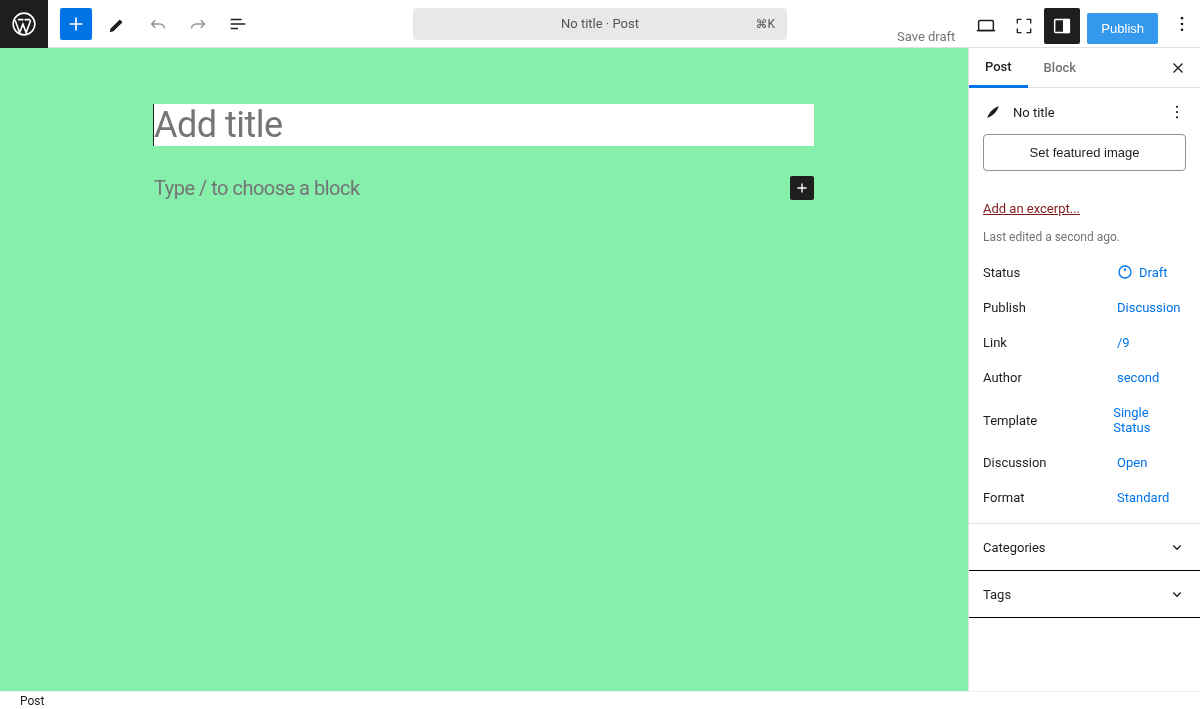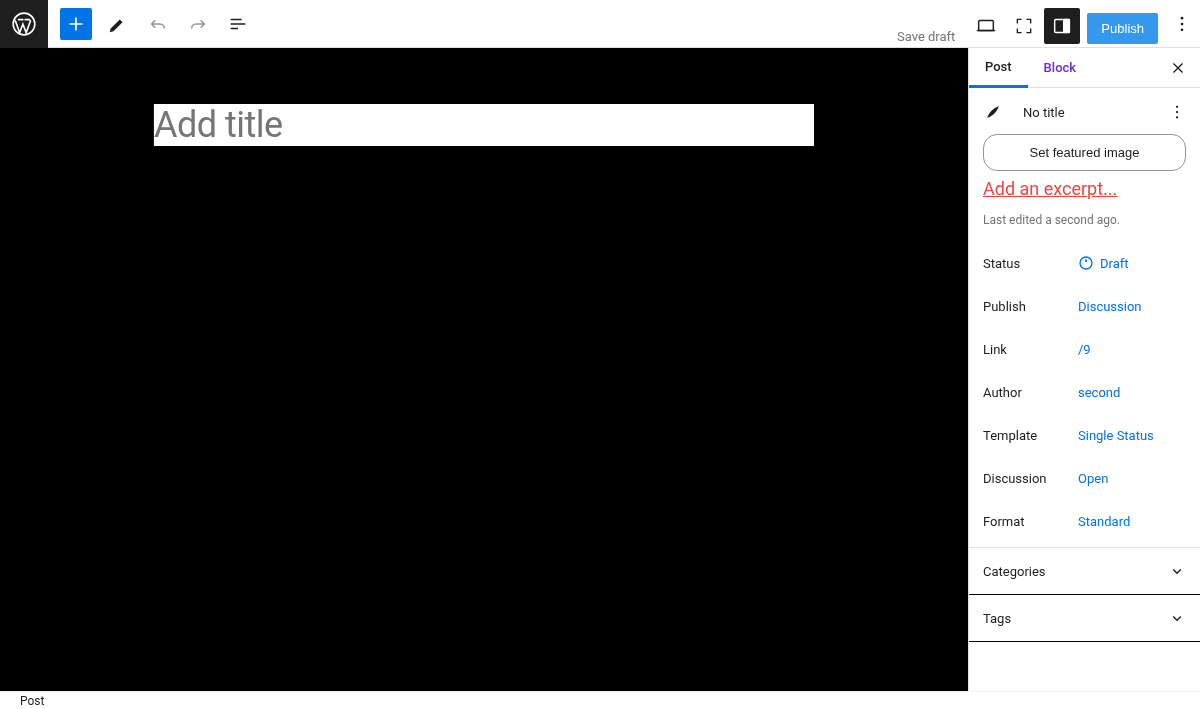--- a/index.html
+++ b/index.html
@@ -16,46 +16,46 @@
 .doc-bar .shortcut { position: absolute; right: 12px; color: #555; font-size: 12px; }
 
 .toolbar-right { margin-left: auto; display: flex; align-items: flex-end; }
 .save-draft { color: #757575; font-size: 13px; padding: 0 12px; cursor: pointer; }
 .view-icon { width: 36px; height: 36px; display: flex; align-items: center; justify-content: center; cursor: pointer; margin: 0 1px; border-radius: 2px; }
 .view-icon.active { background: #1e1e1e; color: #fff; }
 .publish-btn { background: #3498ec; color: #fff; border: none; padding: 8px 14px; font-size: 13px; border-radius: 2px; margin: 0 6px; cursor: pointer; }
 .options-icon { width: 36px; height: 40px; display: flex; align-items: center; justify-content: center; cursor: pointer; }
 
 
-.editor { position: absolute; top: 48px; left: 0; right: 232px; bottom: 18px; background: #000000; }
+.editor { position: absolute; top: 48px; left: 0; right: 232px; bottom: 18px; background: #86efac; }
 .editor-content { margin: 0 auto; width: 660px; padding-top: 56px; }
 .title-input { font-size: 36px; font-weight: 400; color: #757575; border: none; outline: none; width: 100%; position: relative; font-family: inherit; letter-spacing: -0.5px; }
 .title-wrapper { position: relative; border-left: 1px solid #1e1e1e; padding-left: 0; margin-left: -1px; }
 .block-prompt { margin-top: 30px; display: flex; align-items: center; justify-content: space-between; }
 .block-prompt-text { color: #757575; font-size: 20px; letter-spacing: -0.5px; }
 .add-block-btn { width: 24px; height: 24px; background: #1e1e1e; display: flex; align-items: center; justify-content: center; border-radius: 2px; cursor: pointer; }
 
 
 .sidebar { position: absolute; top: 48px; right: 0; bottom: 18px; width: 232px; border-left: 1px solid #e0e0e0; background: #fff; overflow-y: auto; }
 .tabs { display: flex; height: 40px; border-bottom: 1px solid #e0e0e0; align-items: center; position: relative; }
-.tab { padding: 0 16px; height: 40px; display: flex; align-items: center; font-size: 13px; color: #6d28d9; cursor: pointer; font-weight: 500; }
+.tab { padding: 0 16px; height: 40px; display: flex; align-items: center; font-size: 13px; color: #737373; cursor: pointer; font-weight: 500; }
 .tab.active { color: #1e1e1e; border-bottom: 3px solid #0073e6; height: 40px; margin-bottom: -1px; }
 .close-sidebar { position: absolute; right: 6px; width: 32px; height: 32px; display: flex; align-items: center; justify-content: center; cursor: pointer; }
 
 .panel { padding: 14px 14px 18px 14px; border-bottom: 1px solid #e0e0e0; }
-.panel-title-row { display: flex; align-items: center; gap: 20px; position: relative; margin-bottom: 12px; }
+.panel-title-row { display: flex; align-items: center; gap: 10px; position: relative; margin-bottom: 12px; }
 .panel-title-row .quill { width: 20px; height: 20px; }
 .panel-title-text { font-size: 13px; color: #1e1e1e; }
 .panel-more { position: absolute; right: -4px; cursor: pointer; padding: 4px; }
 
-.featured-btn { width: 100%; border: 1px solid #949494; background: #fff; padding: 10px; font-size: 13px; cursor: pointer; border-radius: 14px; color: #1e1e1e; }
-.excerpt-link { display: block; margin-top: 7px; color: #ef4444; font-size: 18px; text-decoration: underline; cursor: pointer; }
+.featured-btn { width: 100%; border: 1px solid #949494; background: #fff; padding: 10px; font-size: 13px; cursor: pointer; border-radius: 4px; color: #1e1e1e; }
+.excerpt-link { display: block; margin-top: 30px; color: #7f1d1d; font-size: 13px; text-decoration: underline; cursor: pointer; }
 .last-edited { margin-top: 14px; color: #757575; font-size: 12px; }
 
-.meta-row { display: flex; align-items: center; margin-top: 28px; font-size: 13px; }
+.meta-row { display: flex; align-items: center; margin-top: 20px; font-size: 13px; gap: 39px; }
 .meta-label { width: 95px; color: #1e1e1e; }
 .meta-value { color: #0073e6; cursor: pointer; display: flex; align-items: center; gap: 6px; justify-content: flex-end; }
 .status-icon { width: 16px; height: 16px; }
 
 .collapse-panel { padding: 14px; border-bottom: 1px solid #000000; display: flex; justify-content: space-between; align-items: center; cursor: pointer; font-size: 13px; }
 
 
 .footer { position: absolute; bottom: 0; left: 0; right: 0; height: 18px; display: flex; align-items: center; padding-left: 20px; font-size: 12px; color: #1e1e1e; background: #fff; border-top: 1px solid #f0f0f0; }
 
 svg { display: block; }
@@ -89,20 +89,24 @@
     <svg width="22" height="22" viewBox="0 0 24 24" fill="none" stroke="#949494" stroke-width="1.6">
         <path d="M15 8l4 4-4 4M19 12H10a5 5 0 00-5 5"></path>
       </svg>
   </div>
   <div class="tool-icon">
     <svg width="22" height="22" viewBox="0 0 24 24" stroke="#1e1e1e" stroke-width="1.6">
         <path d="M4 7h12M4 12h16M4 17h8"></path>
       </svg>
   </div>
 
+  <div class="doc-bar">
+    <span>No title · Post</span>
+    <span class="shortcut">⌘K</span>
+  </div>
 
   <div class="toolbar-right">
     <span class="save-draft">Save draft</span>
     <div class="view-icon">
       <svg width="22" height="22" viewBox="0 0 24 24" fill="none" stroke="#1e1e1e" stroke-width="1.6">
           <rect x="4" y="6" width="16" height="11" rx="1"></rect>
           <path d="M2 17h20"></path>
         </svg>
     </div>
     <div class="view-icon">
@@ -125,20 +129,28 @@
           <circle cx="12" cy="19" r="1.6"></circle>
         </svg>
     </div>
   </div>
 </div>
 
 <div class="editor">
   <div class="editor-content">
     <div class="title-wrapper">
       <input class="title-input" placeholder="Add title" style="">
+    </div>
+    <div class="block-prompt">
+      <span class="block-prompt-text">Type / to choose a block</span>
+      <div class="add-block-btn">
+        <svg width="18" height="18" viewBox="0 0 24 24">
+            <path d="M12 6v12M6 12h12" stroke="#fff" stroke-width="1.8"></path>
+          </svg>
+      </div>
     </div>
   </div>
 </div>
 
 <div class="sidebar">
   <div class="tabs">
     <div class="tab active">Post</div>
     <div class="tab">Block</div>
     <div class="close-sidebar">
       <svg width="18" height="18" viewBox="0 0 24 24" stroke="#1e1e1e" stroke-width="1.8">

